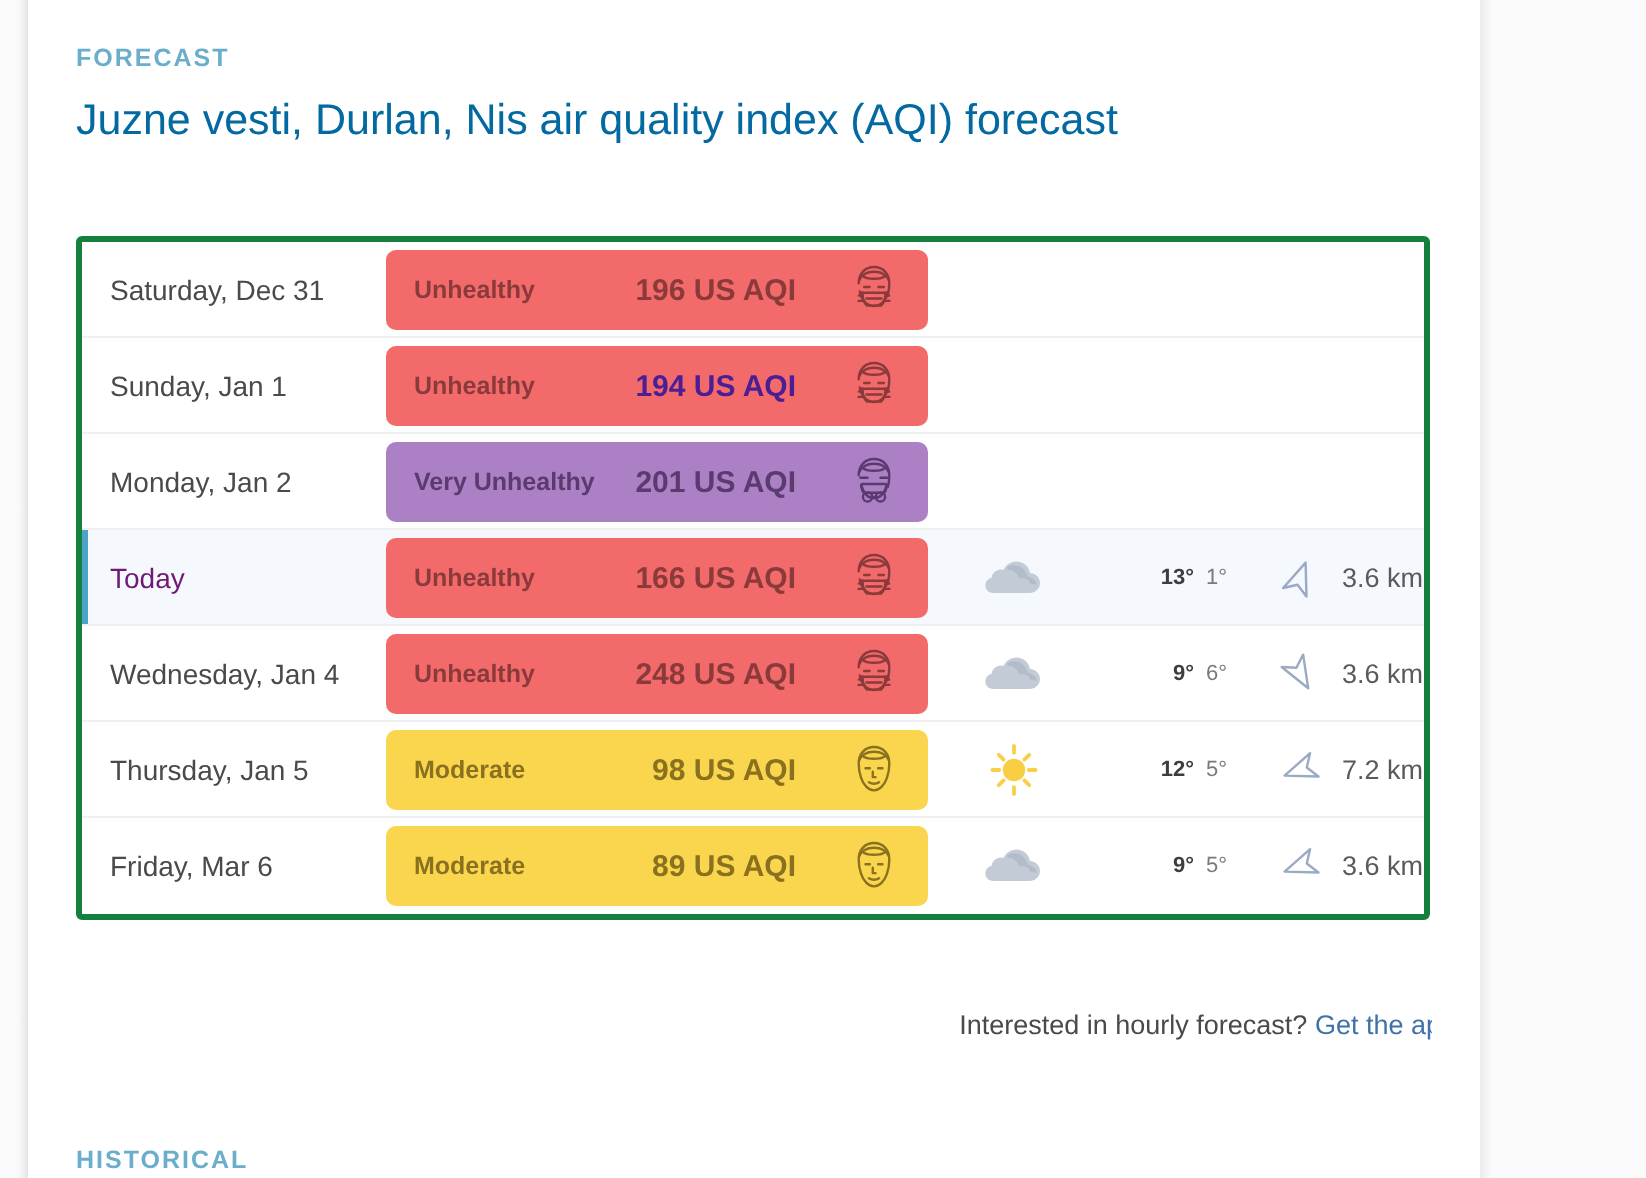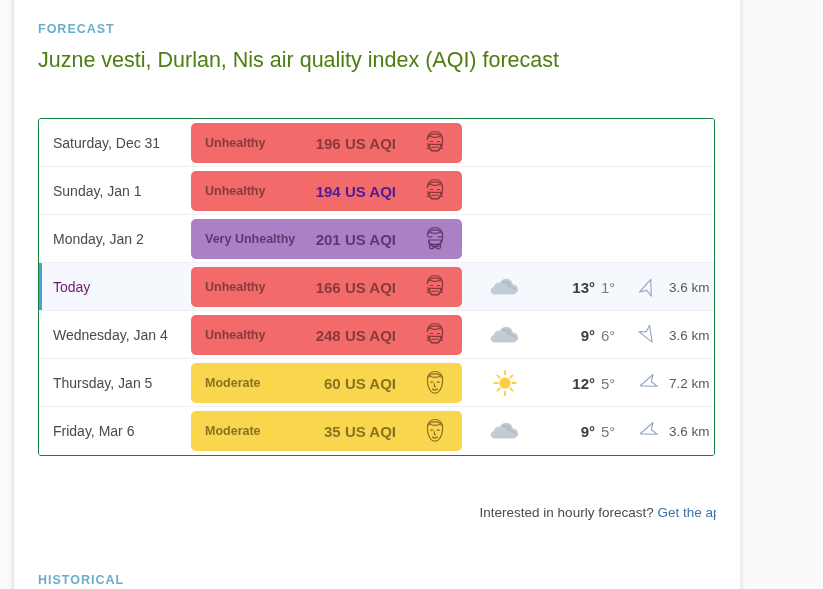--- a/index.html
+++ b/index.html
@@ -67,21 +67,21 @@
     text-transform: uppercase;
   }
   #forecast-eyebrow { position: absolute; top: 22px; left: 0; }
   #historical-eyebrow { position: absolute; top: 573px; left: 0; }
 
   #page-title {
     position: absolute;
     top: 48px; left: 0;
     font-size: 21.5px;
     font-weight: normal;
-    color: #4d7c0f;
+    color: #0369a1;
     white-space: nowrap;
   }
 
   
   #forecast-table {
     position: absolute;
     top: 118px;
     left: 0;
     width: 690px;
   }
@@ -98,21 +98,21 @@
     white-space: nowrap;
   }
   .th-day         { left: 13px; }
   .th-pollution   { left: 155px; }
   .th-weather     { left: 430px; }
   .th-temperature { left: 506px; }
   .th-wind        { left: 603px; }
 
   .tbody {
     position: relative;
-    border: 1px solid #15803d;
+    border: 3px solid #15803d;
     border-radius: 3px;
     width: 677px;
     overflow: hidden;
     background: #fff;
   }
 
   .row {
     position: relative;
     height: 48px;
     border-bottom: 1px solid #efefef;
@@ -181,21 +181,21 @@
     top: 50%;
     transform: translateY(-50%);
     width: 34px;
     height: 30px;
   }
 
   .temp {
     position: absolute;
     top: 50%;
     transform: translateY(-50%);
-    font-size: 15px;
+    font-size: 11px;
     white-space: nowrap;
   }
   .temp-high {
     left: 524px;
     width: 32px;
     text-align: right;
     font-weight: bold;
     color: #3d3d3d;
   }
   .temp-low {
@@ -395,21 +395,21 @@
                <svg viewBox="0 0 22 22" width="22" height="22" style="transform: rotate(150deg);" fill="none" stroke="#9aa9c4" stroke-width="1.2" stroke-linecap="round" stroke-linejoin="round">
     <path d="M11 2.8 L17.2 18.6 L11 14.6 L4.8 18.6 Z"></path>
   </svg>
              </span>
           <span class="wind-speed">3.6 km</span>
         </div>
         <div class="row">
           <div class="day-label">Thursday, Jan 5</div>
           <div class="pill" style="background:#f9d64e">
              <span class="pill-level" style="color:#8a7120">Moderate</span>
-             <span class="pill-aqi" style="color:#8a7120">60 US AQI</span>
+             <span class="pill-aqi" style="color:#8a7120">98 US AQI</span>
              <span class="pill-face">
                <svg viewBox="0 0 40 40" width="34" height="34" fill="none" stroke="#8a7120" stroke-width="1.4" stroke-linecap="round" stroke-linejoin="round">
       <path d="M11 16c0-6 4-9.5 9-9.5s9 3.5 9 9.5c0 3-0.4 6-1.4 8.6C26.3 28.6 23.4 32 20 32s-6.3-3.4-7.6-7.4C11.4 22 11 19 11 16z"></path>
       <path d="M11.2 14.5c1.5-3.6 4.2-5.2 8.8-5.2s7.3 1.6 8.8 5.2"></path>
       <path d="M14 12.2c2.5 1.6 9.5 1.6 12 0"></path>
       <path d="M15 19h2.6M22.4 19H25"></path>
       <path d="M19.3 21v3.2h1.6"></path>
       <path d="M17 27.2c1.8 1.1 4.2 1.1 6 0"></path>
     </svg>
              </span>
@@ -435,21 +435,21 @@
                <svg viewBox="0 0 22 22" width="22" height="22" style="transform: rotate(250deg);" fill="none" stroke="#9aa9c4" stroke-width="1.2" stroke-linecap="round" stroke-linejoin="round">
     <path d="M11 2.8 L17.2 18.6 L11 14.6 L4.8 18.6 Z"></path>
   </svg>
              </span>
           <span class="wind-speed">7.2 km</span>
         </div>
         <div class="row">
           <div class="day-label">Friday, Mar 6</div>
           <div class="pill" style="background:#f9d64e">
              <span class="pill-level" style="color:#8a7120">Moderate</span>
-             <span class="pill-aqi" style="color:#8a7120">35 US AQI</span>
+             <span class="pill-aqi" style="color:#8a7120">89 US AQI</span>
              <span class="pill-face">
                <svg viewBox="0 0 40 40" width="34" height="34" fill="none" stroke="#8a7120" stroke-width="1.4" stroke-linecap="round" stroke-linejoin="round">
       <path d="M11 16c0-6 4-9.5 9-9.5s9 3.5 9 9.5c0 3-0.4 6-1.4 8.6C26.3 28.6 23.4 32 20 32s-6.3-3.4-7.6-7.4C11.4 22 11 19 11 16z"></path>
       <path d="M11.2 14.5c1.5-3.6 4.2-5.2 8.8-5.2s7.3 1.6 8.8 5.2"></path>
       <path d="M14 12.2c2.5 1.6 9.5 1.6 12 0"></path>
       <path d="M15 19h2.6M22.4 19H25"></path>
       <path d="M19.3 21v3.2h1.6"></path>
       <path d="M17 27.2c1.8 1.1 4.2 1.1 6 0"></path>
     </svg>
              </span>

